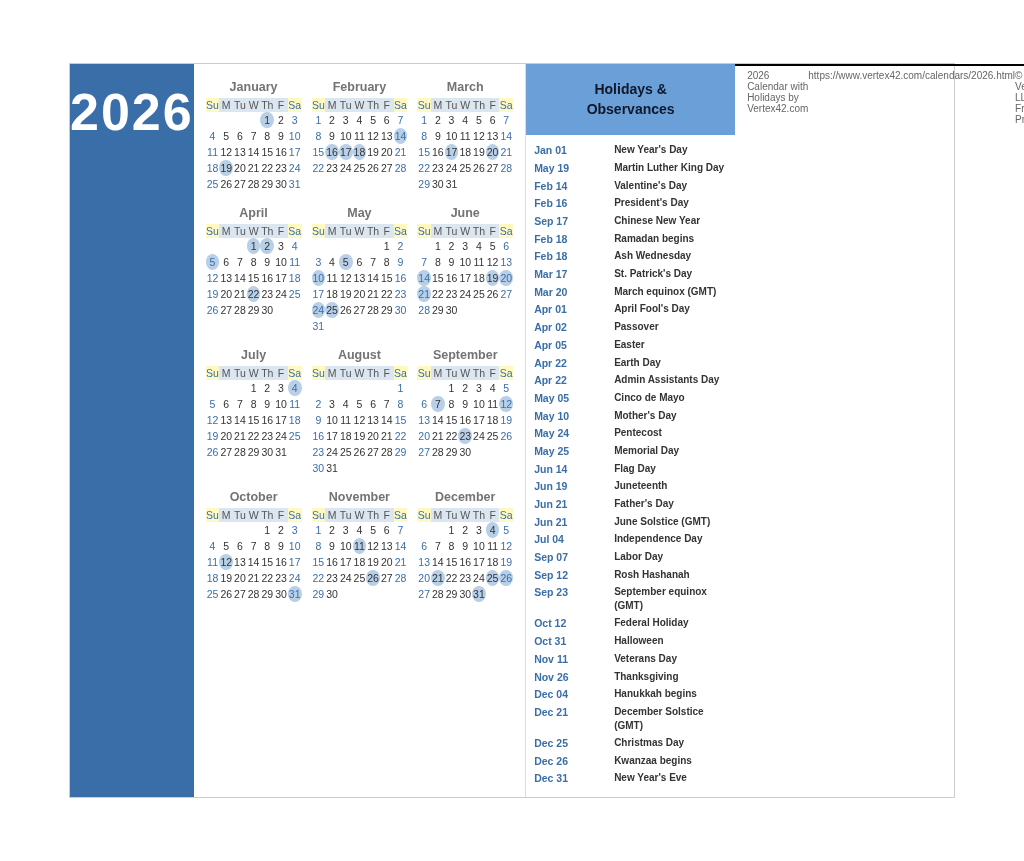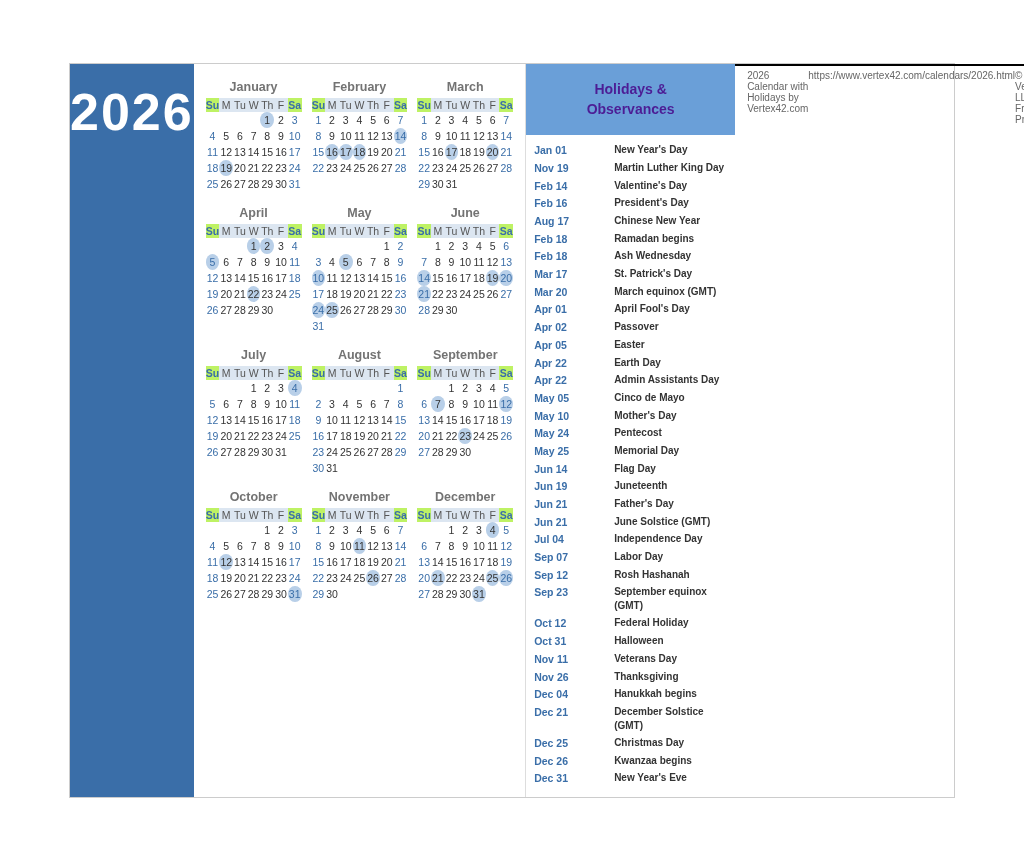--- a/index.html
+++ b/index.html
@@ -66,23 +66,22 @@
     }
     .month-grid th {
       text-align: center;
       font-size: 10.5px;
       color: #555;
       font-weight: normal;
       padding: 1px 0;
       background: #dce6f1;
     }
     .month-grid th.sun-th, .month-grid th.sat-th {
-      background: #bef264;
+      background: #fef9c3;
       color: #3a6ea8;
-      font-weight: bold;
     }
     .month-grid td {
       text-align: center;
       padding: 2px 1px;
       font-size: 10.5px;
       color: #333;
     }
     .month-grid td.sun-col, .month-grid td.sat-col {
       color: #3a6ea8;
     }
@@ -93,21 +92,21 @@
     
     .holidays-sidebar {
       width: 210px;
       border-left: 1px solid #ddd;
       padding: 0;
       display: flex;
       flex-direction: column;
     }
     .sidebar-header {
       background: #6a9fd8;
-      color: #4c1d95;
+      color: #0f172a;
       text-align: center;
       font-size: 14px;
       font-weight: bold;
       padding: 16px 10px;
       line-height: 1.4;
     }
     .holidays-list {
       padding: 8px 8px 8px 8px;
       overflow-y: auto;
       flex: 1;
@@ -930,33 +929,33 @@
       </div>
 
     <div class="holidays-sidebar">
       <div class="sidebar-header">Holidays &amp;<br>Observances</div>
       <div class="holidays-list">
       <div class="holiday-item">
             <span class="holiday-date">Jan 01</span>
             <span class="holiday-name">New Year's Day</span>
           </div>
           <div class="holiday-item">
-            <span class="holiday-date">Nov 19</span>
+            <span class="holiday-date">May 19</span>
             <span class="holiday-name">Martin Luther King Day</span>
           </div>
           <div class="holiday-item">
             <span class="holiday-date">Feb 14</span>
             <span class="holiday-name">Valentine's Day</span>
           </div>
           <div class="holiday-item">
             <span class="holiday-date">Feb 16</span>
             <span class="holiday-name">President's Day</span>
           </div>
           <div class="holiday-item">
-            <span class="holiday-date">Aug 17</span>
+            <span class="holiday-date">Sep 17</span>
             <span class="holiday-name">Chinese New Year</span>
           </div>
           <div class="holiday-item">
             <span class="holiday-date">Feb 18</span>
             <span class="holiday-name">Ramadan begins</span>
           </div>
           <div class="holiday-item">
             <span class="holiday-date">Feb 18</span>
             <span class="holiday-name">Ash Wednesday</span>
           </div>

